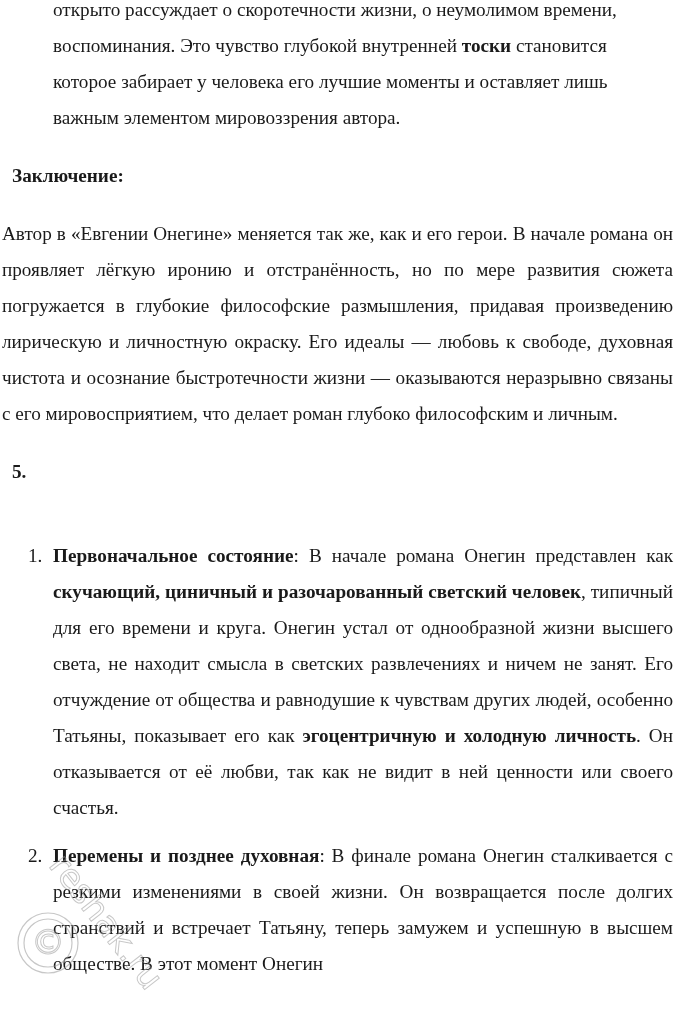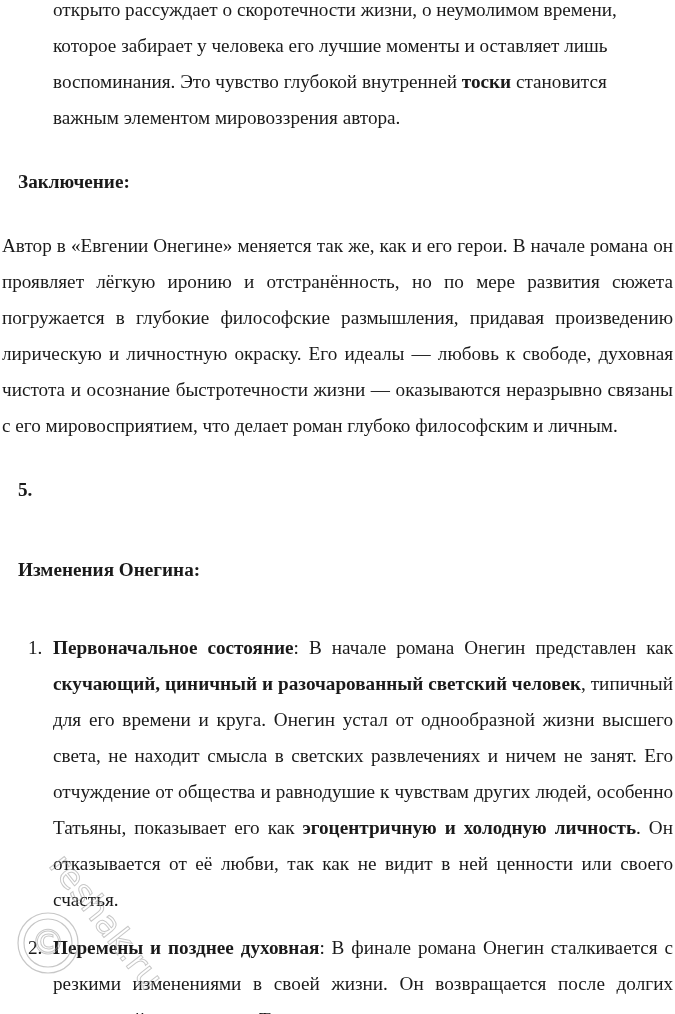--- a/index.html
+++ b/index.html
@@ -6,58 +6,57 @@
     body {
       width: 675px; height: 1014px; overflow: hidden; position: relative;
       font-family: "Liberation Serif", "DejaVu Serif", serif;
       color: #1a1a1a;
     }
     .page { position: absolute; left: 0; top: -8px; width: 675px; }
     .line-box { font-size: 19.2px; line-height: 36px; text-align: justify; text-align-last: left; }
     .p { margin: 0; }
     .indent { padding-left: 53px; padding-right: 2px; }
     .full { padding-left: 2px; padding-right: 2px; }
-    .heading { font-weight: bold; margin: 16px; }
+    .heading { font-weight: bold; margin: 10px; }
     b { font-weight: bold; }
     .gap-s { height: 12px; }
     .gap-m { height: 14px; }
     ol.list { list-style: none; margin: 0; padding: 0; }
     ol.list li { position: relative; padding-left: 53px; padding-right: 2px; }
     ol.list li .num { position: absolute; left: 28px; top: 0; }
     .watermark {
       position: absolute; left: 8px; top: 838px; width: 160px; height: 170px;
       pointer-events: none; opacity: 0.55;
     }
   </style>
 </head>
 <body>
 
 <div class="page">
 
   <div class="line-box indent">
     <p class="p">открыто рассуждает о скоротечности жизни, о неумолимом времени,</p>
+    <p class="p"><span>воспоминания. Это чувство глубокой внутренней </span><b>тоски</b><span> становится</span></p>
     <p class="p">которое забирает у человека его лучшие моменты и оставляет лишь</p>
-    <p class="p"><span>воспоминания. Это чувство глубокой внутренней </span><b>тоски</b><span> становится</span></p>
     <p class="p" style="text-align:left">важным элементом мировоззрения автора.</p>
   </div>
 
   <div class="gap-s"></div>
 
   <div class="line-box full">
     <p class="heading">Заключение:</p>
     <div class="gap-s"></div>
     <p class="p">Автор в «Евгении Онегине» меняется так же, как и его герои. В начале романа он проявляет лёгкую иронию и отстранённость, но по мере развития сюжета погружается в глубокие философские размышления, придавая произведению лирическую и личностную окраску. Его идеалы — любовь к свободе, духовная чистота и осознание быстротечности жизни — оказываются неразрывно связаны с его мировосприятием, что делает роман глубоко философским и личным.</p>
   </div>
 
   <div class="gap-s"></div>
 
   <div class="line-box full">
     <p class="heading">5.</p>
     <div class="gap-s"></div>
-    <p class="heading">Изменения Онегина:</p>
     <div class="gap-s"></div>
   </div>
 
   <div class="gap-m"></div>
 
   <ol class="list line-box">
     <li>
       <span class="num">1.</span>
       <b>Первоначальное состояние</b><span>: В начале романа Онегин представлен как </span><b>скучающий, циничный и разочарованный светский человек</b><span>, типичный для его времени и круга. Онегин устал от однообразной жизни высшего света, не находит смысла в светских развлечениях и ничем не занят. Его отчуждение от общества и равнодушие к чувствам других людей, особенно Татьяны, показывает его как </span><b>эгоцентричную и холодную личность</b><span>. Он отказывается от её любви, так как не видит в ней ценности или своего счастья.</span>
     </li>

